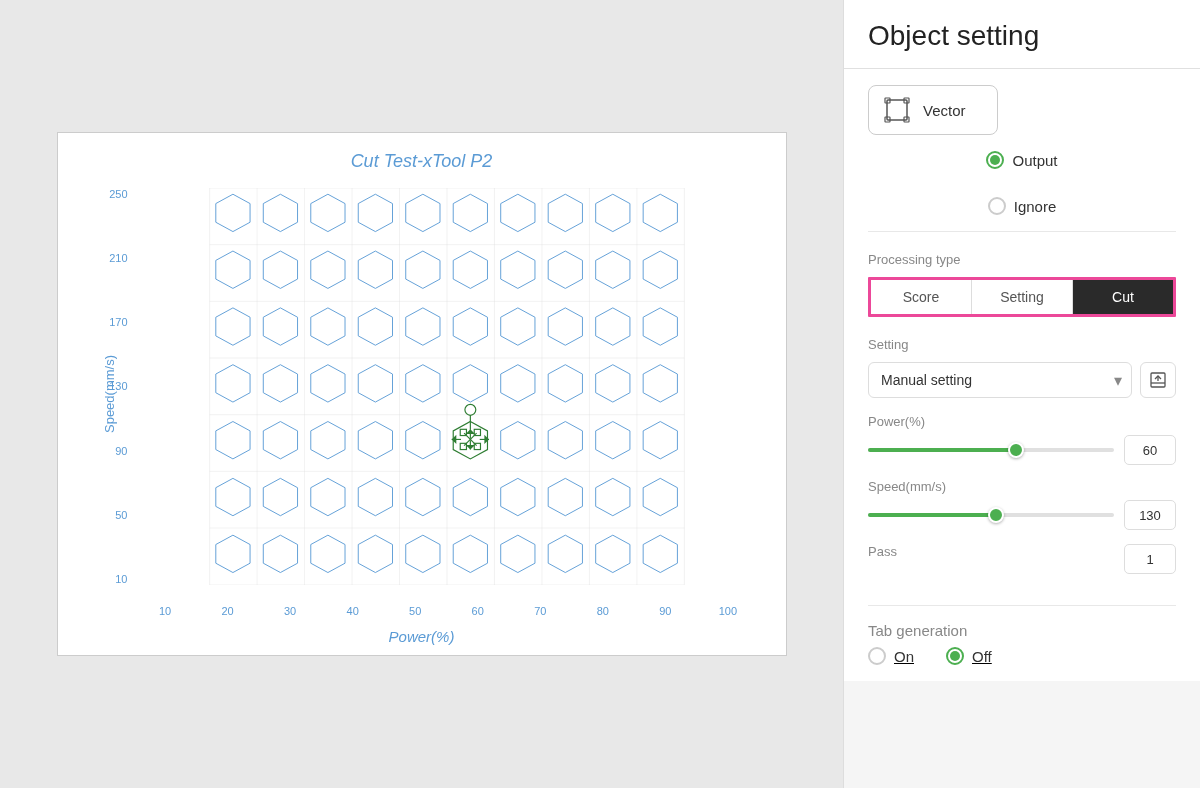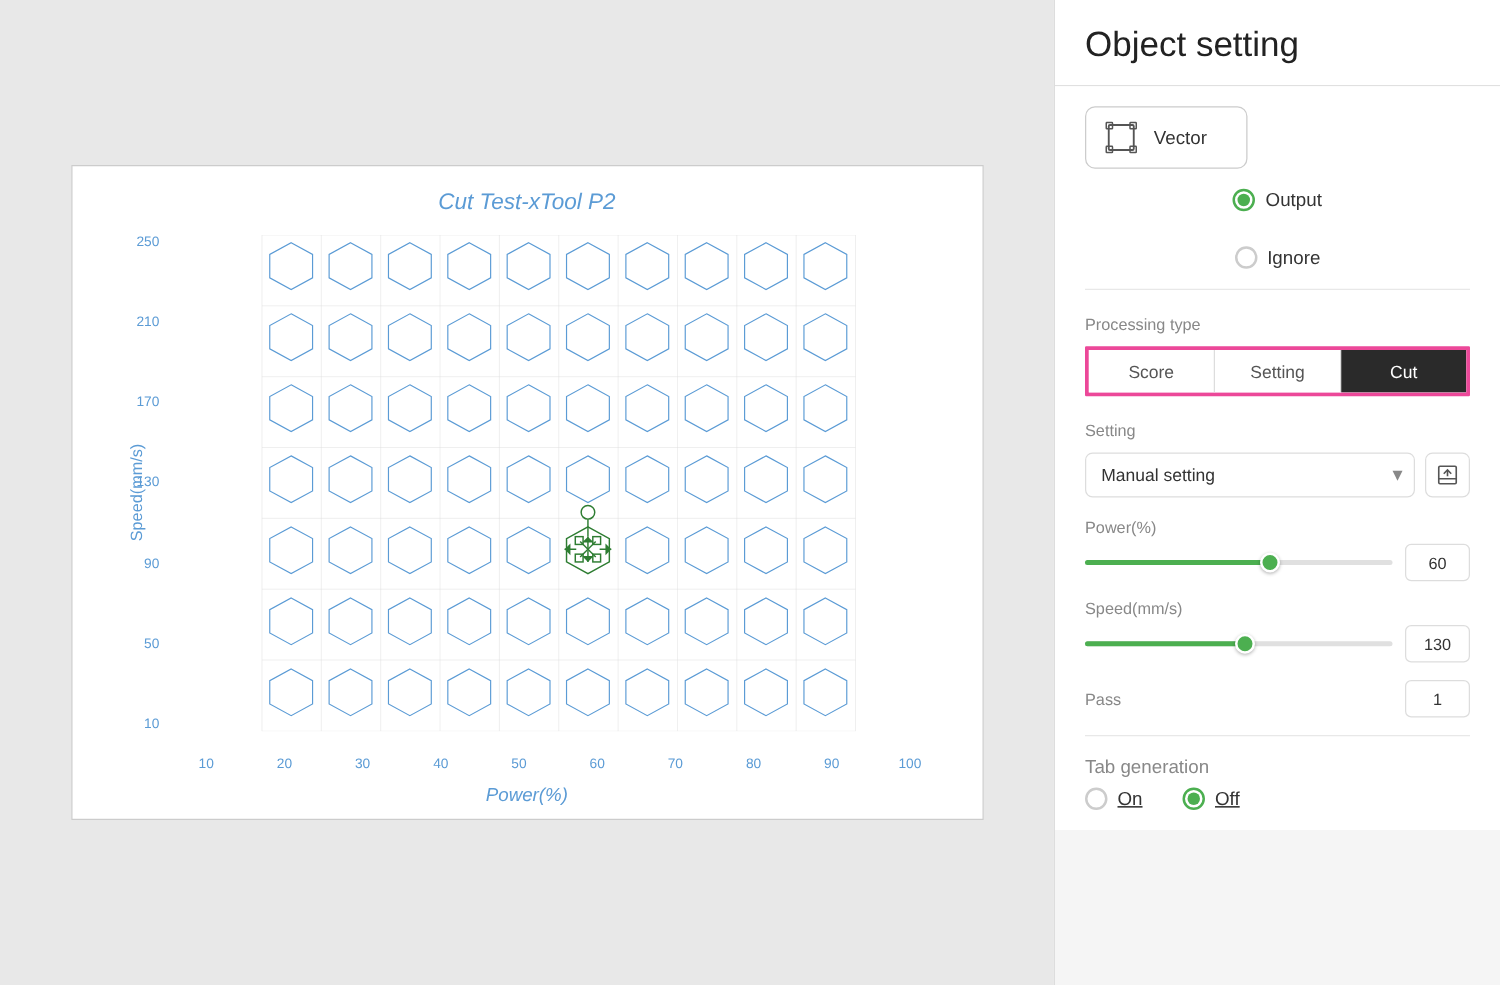--- a/index.html
+++ b/index.html
@@ -322,23 +322,23 @@
       font-size: 13px;
       color: #333;
       display: flex;
       align-items: center;
       justify-content: center;
     }
 
     
     .pass-row {
       display: flex;
-      align-items: center;
+      align-items: flex-start;
       justify-content: space-between;
-      margin-bottom: 14px;
+      margin-bottom: 31px;
     }
     .pass-label {
       font-size: 13px;
       color: #888;
     }
 
     
     .tab-gen-section {
       padding-top: 4px;
     }

